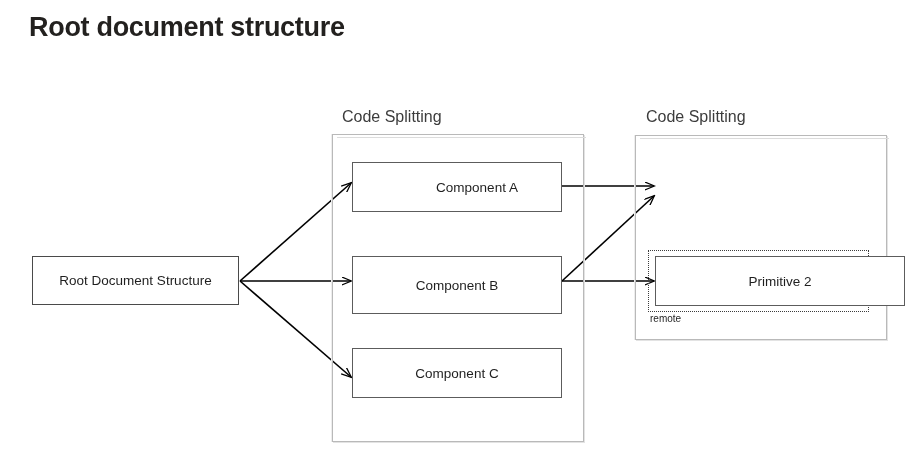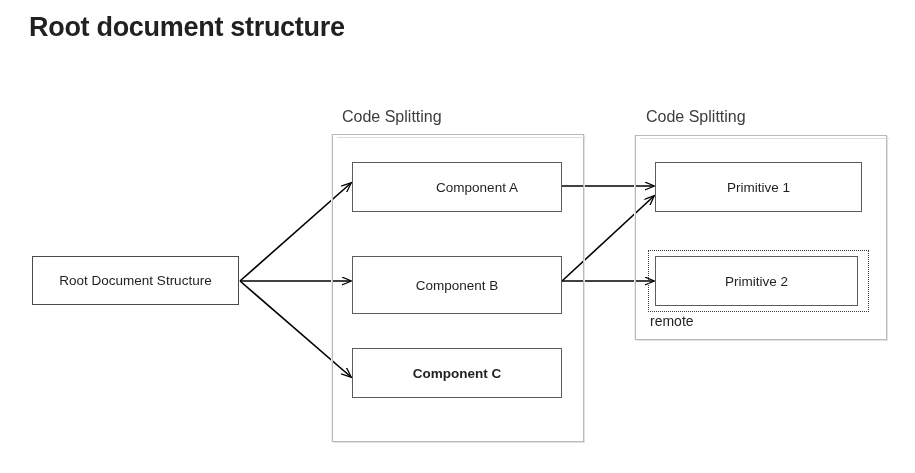--- a/index.html
+++ b/index.html
@@ -85,21 +85,21 @@
 
   
   .dotted-group {
     position: absolute;
     border: 1.4px dotted #3b3b3b;
     background: transparent;
     box-sizing: border-box;
   }
   .dotted-label {
     position: absolute;
-    font-size: 14px;
+    font-size: 10px;
     color: #1f1f1f;
     white-space: nowrap;
   }
 </style>
 </head>
 <body>
 
 <div id="page-title">Root document structure</div>
 
 <div class="diagram">
@@ -130,33 +130,30 @@
   <div class="group-frame" style="left:332px; top:134px; width:250px; height:306px;"></div>
 
   <div class="node" style="left:352px; top:162px; width:210px; height:50px;padding-left:40px;">
     <span>Component A</span>
   </div>
 
   <div class="node" style="left:352px; top:256px; width:210px; height:58px;">
     <span>Component B</span>
   </div>
 
-  <div class="node" style="left:352px; top:348px; width:210px; height:50px;font-weight:bold;">
+  <div class="node" style="left:352px; top:348px; width:210px; height:50px;">
     <span>Component C</span>
   </div>
 
   <div class="group-label" style="left:646px; top:108px;">Code Splitting</div>
 
   <div class="group-frame" style="left:635px; top:135px; width:250px; height:203px;"></div>
 
-  <div class="node" style="left:655px; top:162px; width:207px; height:50px;">
-    <span>Primitive 1</span>
-  </div>
 
   <div class="dotted-group" style="left:648px; top:250px; width:221px; height:62px;"></div>
 
-  <div class="node" style="left:655px; top:256px; width:203px; height:50px;">
+  <div class="node" style="left:655px; top:256px; width:250px; height:50px;">
     <span>Primitive 2</span>
   </div>
 
   <div class="dotted-label" style="left:650px; top:313px;">remote</div>
 
 </div>
 
 </body></html>

